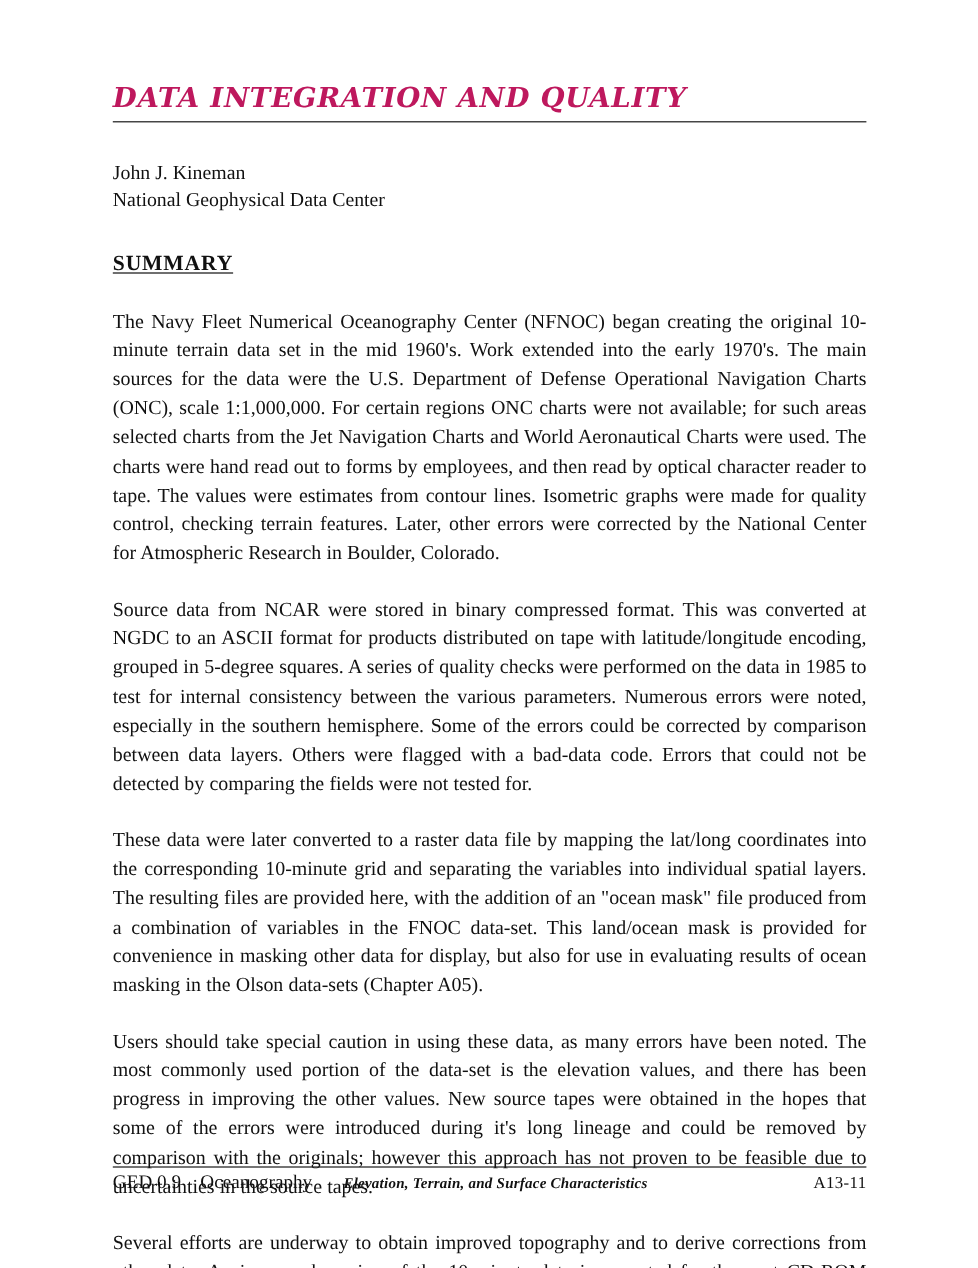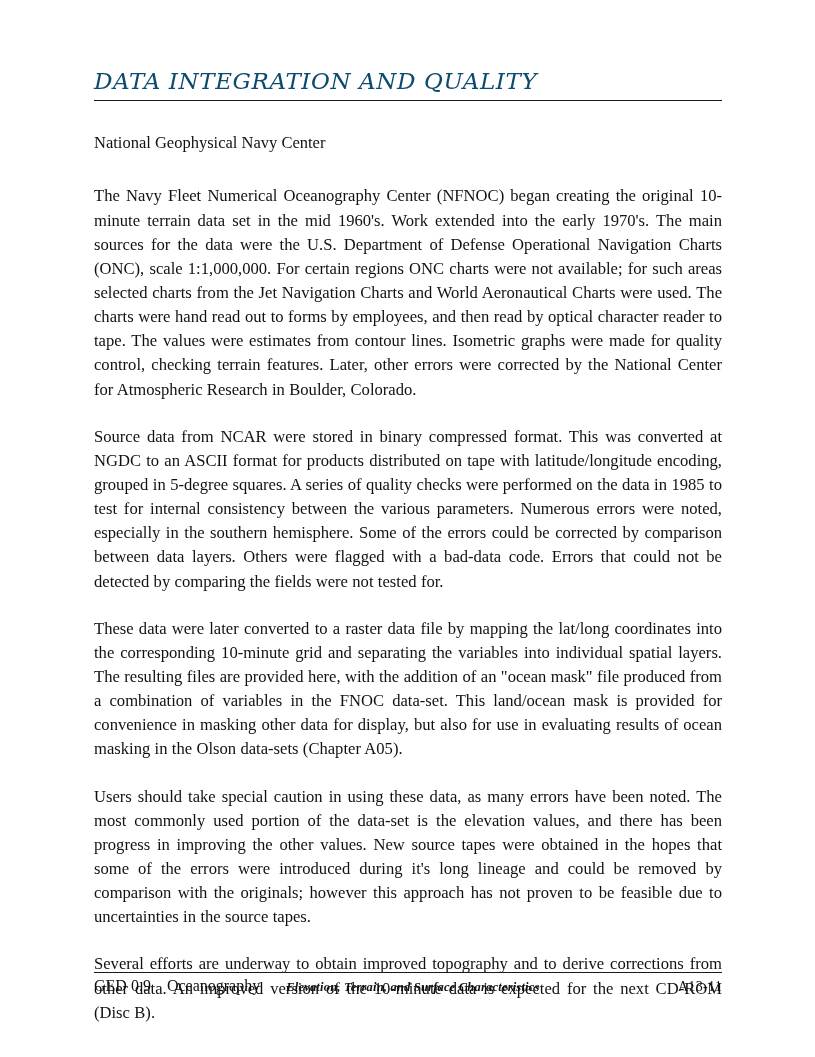--- a/index.html
+++ b/index.html
@@ -19,24 +19,24 @@
   }
   .content {
     position: absolute;
     left: 94px;
     top: 68px;
     width: 628px;
   }
   .doc-title {
     font-family: "DejaVu Serif", serif;
     font-style: italic;
-    font-weight: normal;
+    font-weight: bold;
     font-size: 23px;
     letter-spacing: 0.6px;
-    color: #0c4a6e;
+    color: #be185d;
     margin: 0 0 6px 0;
     text-decoration: none;
     white-space: nowrap;
   }
   .title-rule {
     border: 0;
     border-top: 1.6px solid #1a1a1a;
     margin: 0 0 30px 0;
     width: 100%;
   }
@@ -107,23 +107,25 @@
 <body>
 
 <div class="page">
 
   <div class="content">
 
     <h1 class="doc-title">DATA INTEGRATION AND QUALITY</h1>
     <hr class="title-rule">
 
     <div class="author-block">
-      <div>National Geophysical Navy Center</div>
+      <div>John J. Kineman</div>
+      <div>National Geophysical Data Center</div>
     </div>
 
+    <h2 class="section-heading">SUMMARY</h2>
 
     <p class="body-par">The Navy Fleet Numerical Oceanography Center (NFNOC) began creating the original 10-minute terrain data set in the mid 1960's.  Work extended into the early 1970's.  The main sources for the data were the U.S. Department of Defense Operational Navigation Charts (ONC), scale 1:1,000,000.  For certain regions ONC charts were not available; for such areas selected charts from the Jet Navigation Charts and World Aeronautical Charts were used.  The charts were hand read out to forms by employees, and then read by optical character reader to tape.  The values were estimates from contour lines.  Isometric graphs were made for quality control, checking terrain features.  Later, other errors were corrected by the National Center for Atmospheric Research in Boulder, Colorado.</p>
     <p class="body-par">Source data from NCAR were stored in binary compressed format.  This was converted at NGDC to an ASCII format for products distributed on tape with latitude/longitude encoding, grouped in 5-degree squares.  A series of quality checks were performed on the data in 1985 to test for internal consistency between the various parameters.  Numerous errors were noted, especially in the southern hemisphere.  Some of the errors could be corrected by comparison between data layers.  Others were flagged with a bad-data code.  Errors that could not be detected by comparing the fields were not tested for.</p>
     <p class="body-par">These data were later converted to a raster data file by mapping the lat/long coordinates into the corresponding 10-minute grid and separating the variables into individual spatial layers.  The resulting files are provided here, with the addition of an "ocean mask" file produced from a combination of variables in the FNOC data-set.  This land/ocean mask is provided for convenience in masking other data for display, but also for use in evaluating results of ocean masking in the Olson data-sets (Chapter A05).</p>
     <p class="body-par">Users should take special caution in using these data, as many errors have been noted.  The most commonly used portion of the data-set is the elevation values, and there has been progress in improving the other values.  New source tapes were obtained in the hopes that some of the errors were introduced during it's long lineage and could be removed by comparison with the originals; however this approach has not proven to be feasible due to uncertainties in the source tapes.</p>
     <p class="body-par">Several efforts are underway to obtain improved topography and to derive corrections from other data.  An improved version of the 10-minute data is expected for the next CD-ROM (Disc B).</p>
 
   </div>
 
   <div class="footer">

